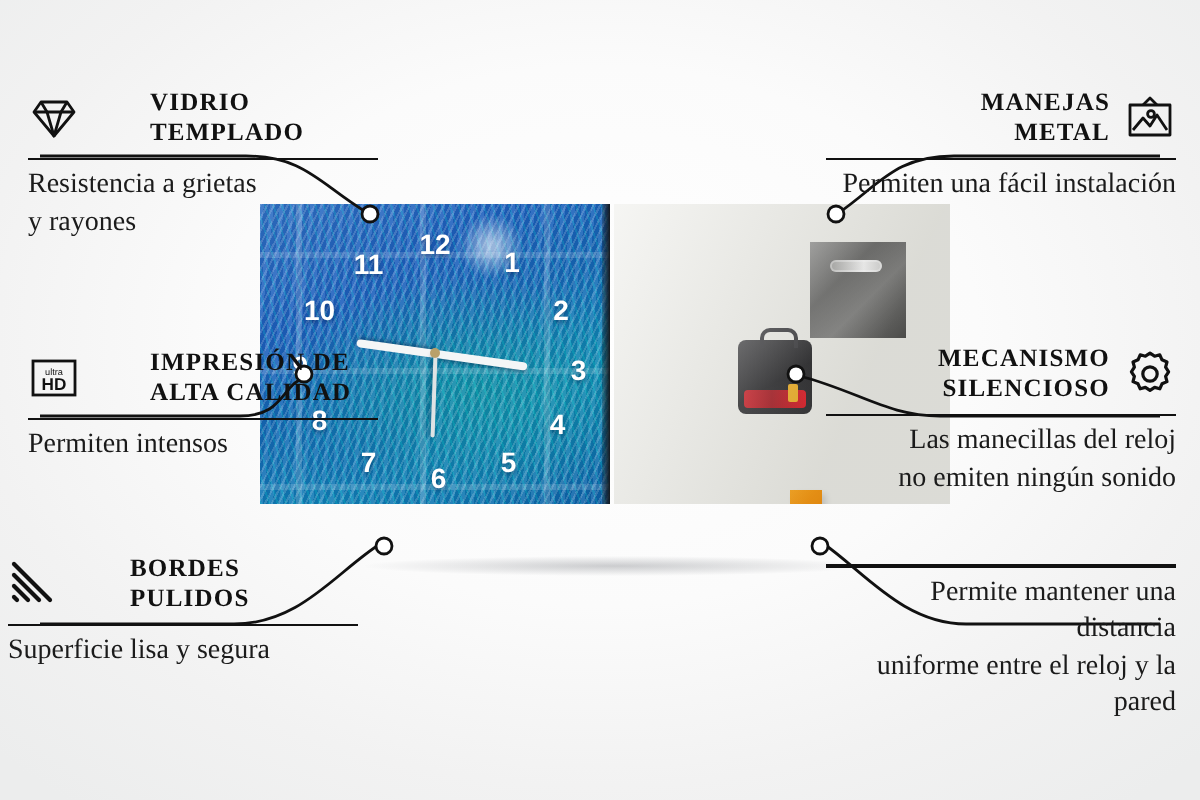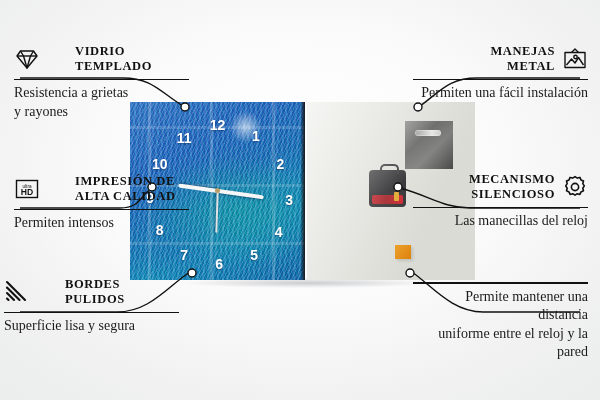--- a/index.html
+++ b/index.html
@@ -12,21 +12,21 @@
     position:relative;width:600px;height:400px;
     background:
       radial-gradient(ellipse 420px 300px at 50% 42%, #ffffff 0%, #fbfbfb 45%, #f2f2f2 75%, #eceded 100%),
       linear-gradient(160deg,#fdfdfd 0%,#f4f4f5 55%,#e9eaea 100%);
   }
 
   
   .product{
     position:absolute;left:130px;top:102px;width:345px;height:178px;
   }
-  .panel{position:absolute;top:0;height:178px;overflow:hidden;}
+  .panel{position:absolute;top:0;height:150px;overflow:hidden;}
   .panel-front{left:0;width:175px;}
   .panel-back{left:177px;width:168px;background:#e7e7e1;}
   .panel-front:after{
     content:"";position:absolute;right:0;top:0;width:4px;height:100%;
     background:linear-gradient(90deg,rgba(10,14,22,.25),#161a20);
   }
 
   
   .face{
     position:absolute;inset:0;
@@ -279,20 +279,21 @@
         </g>
           </svg>
       </span>
       <div>
         <div class="co-title">MECANISMO</div>
         <div class="co-title">SILENCIOSO</div>
       </div>
     </div>
     <div class="co-rule"></div>
     <div class="co-desc">Las manecillas del reloj</div>
+    <div class="co-desc">no emiten ningún sonido</div>
   </div>
 
   <div class="callout right c6">
     <div class="co-rule"></div>
     <div class="co-desc">Permite mantener una distancia</div>
     <div class="co-desc">uniforme entre el reloj y la pared</div>
   </div>
 
 </div>
 

